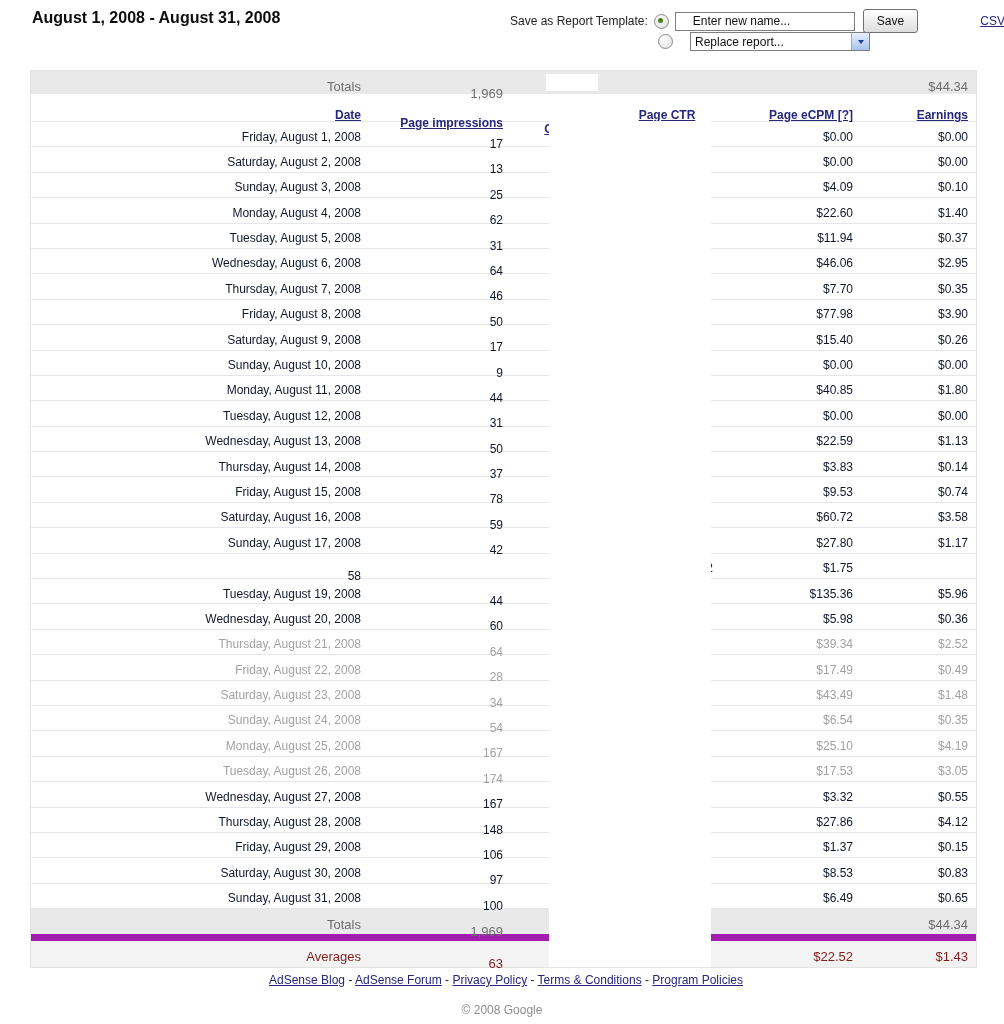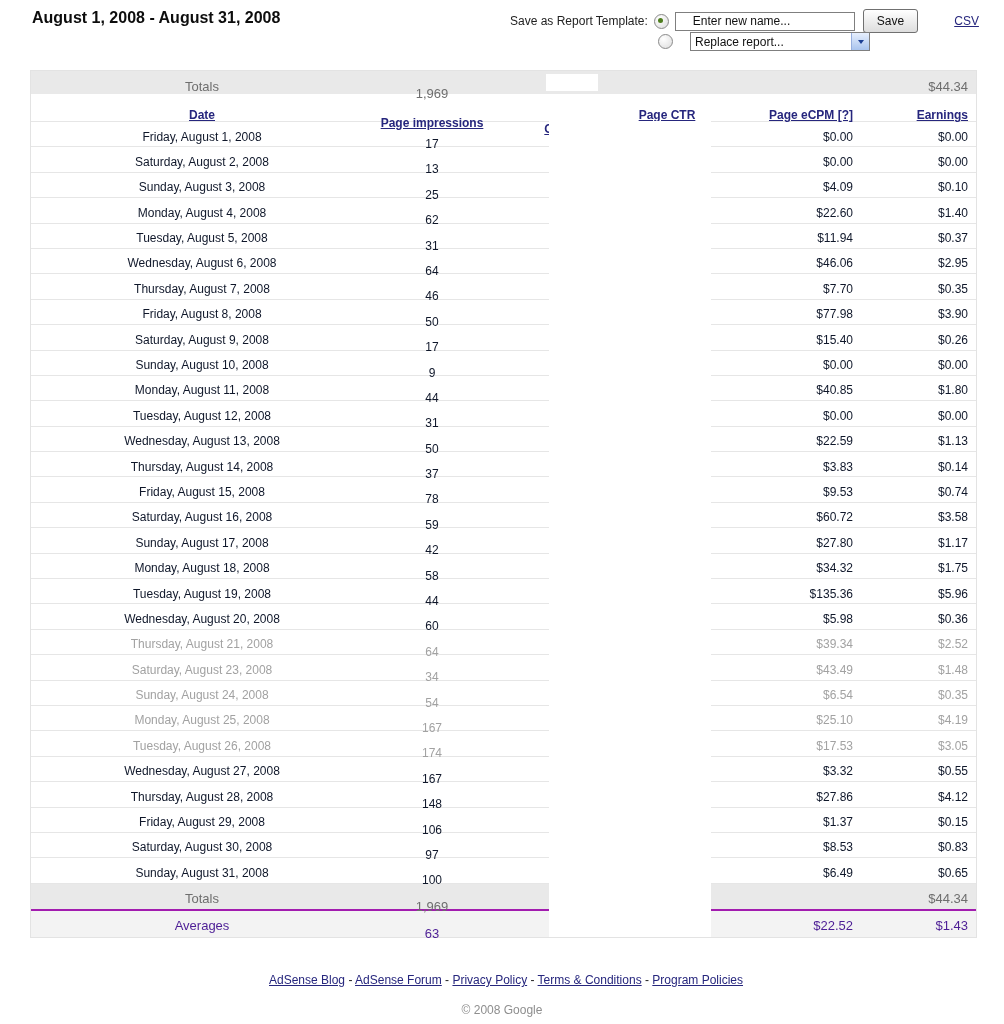--- a/index.html
+++ b/index.html
@@ -28,21 +28,21 @@
   .text-input {
     width:180px; height:19px; border:1px solid #7f7f7f; box-sizing:border-box;
     font-family:"Liberation Sans", sans-serif; font-size:12px; color:#111; padding:1px 17px;
     outline:none;
   }
   .save-btn {
     margin-left:8px; height:22px; padding:0 13px; font-family:"Liberation Sans", sans-serif;
     font-size:12px; color:#111; border:1px solid #707070; border-radius:3px;
     background:linear-gradient(#ffffff, #dddddd); cursor:pointer;
   }
-  .csv-link { margin-left:36px; font-size:12px; color:#26267d; text-decoration:underline; cursor:pointer; }
+  .csv-link { margin-left:62px; font-size:12px; color:#26267d; text-decoration:underline; cursor:pointer; }
   .dropdown {
     width:180px; height:19px; border:1px solid #7f7f7f; background:#fff; box-sizing:border-box;
     display:flex; align-items:center; justify-content:space-between; cursor:pointer;
   }
   .dd-text { font-size:12px; color:#111; padding-left:4px; white-space:nowrap; overflow:hidden; }
   .dd-arrow {
     width:17px; height:17px; flex:none; border-left:1px solid #96aede;
     background:linear-gradient(#e7effd, #a9c4ee);
     display:flex; align-items:center; justify-content:center;
   }
@@ -54,34 +54,34 @@
   
   .table-wrap {
     position:absolute; left:30px; top:70px; width:945px;
     border:1px solid #e3e3e3; background:#fff;
   }
   .grid-row {
     display:grid;
     grid-template-columns:330px 142px 118px 92px 140px 115px;
     align-items:center;
   }
-  .c-date { text-align:center; padding-left:12px; }
-  .c-imp  { text-align:center;margin-top:15px; }
+  .c-date { text-align:right; padding-left:12px; }
+  .c-imp  { text-align:right;margin-top:15px; }
   .c-clicks { text-align:center;margin-top:28px; }
   .c-ctr  { text-align:center; }
   .c-ecpm { text-align:right; }
   .c-earn { text-align:right; }
 
   .totals-top { height:23px; background:#e9e9e9; position:relative; font-size:13px; color:#6e6e6e; }
   .header-row { height:27px; background:#fff; font-size:12px; }
   .header-row .hdr { font-weight:bold; color:#26267d; text-decoration:underline; cursor:pointer; }
   .data-row { height:24.4px; border-top:1px solid #e6e6e6; font-size:12px; color:#0f172a; background:#fff; }
   .data-row.faded { color:#a2a2a2; }
   .totals-bottom { height:25px; background:#e9e9e9; border-top:1px solid #e6e6e6; font-size:13px; color:#6e6e6e; }
-  .averages-row { height:26px; background:#f3f3f3; border-top:2px solid #a21caf; font-size:13px; color:#4c1d95; }
+  .averages-row { height:26px; background:#f3f3f3; border-top:7px solid #a21caf; font-size:13px; color:#7f1d1d; }
 
   .mask-box {
     position:absolute; left:515px; top:3px; width:52px; height:17px; background:#fff; z-index:4;
   }
   .mask-band {
     position:absolute; left:518px; top:50px; width:162px; bottom:0; background:#fff; z-index:5;
   }
 
   
   .footer-links { position:absolute; left:4px; top:973px; width:1004px; text-align:center; font-size:12px; color:#222; }
@@ -263,21 +263,20 @@
       </div>
       <div class="grid-row data-row">
         <span class="c-date">Sunday, August 17, 2008</span>
         <span class="c-imp">42</span>
         <span class="c-clicks"></span>
         <span class="c-ctr"></span>
         <span class="c-ecpm">$27.80</span>
         <span class="c-earn">$1.17</span>
       </div>
       <div class="grid-row data-row">
-        <span class="c-date">Monday, August 18, 2008</span>
         <span class="c-imp">58</span>
         <span class="c-clicks"></span>
         <span class="c-ctr"></span>
         <span class="c-ecpm">$34.32</span>
         <span class="c-earn">$1.75</span>
       </div>
       <div class="grid-row data-row">
         <span class="c-date">Tuesday, August 19, 2008</span>
         <span class="c-imp">44</span>
         <span class="c-clicks"></span>
@@ -293,20 +292,28 @@
         <span class="c-ecpm">$5.98</span>
         <span class="c-earn">$0.36</span>
       </div>
       <div class="grid-row data-row faded">
         <span class="c-date">Thursday, August 21, 2008</span>
         <span class="c-imp">64</span>
         <span class="c-clicks"></span>
         <span class="c-ctr"></span>
         <span class="c-ecpm">$39.34</span>
         <span class="c-earn">$2.52</span>
+      </div>
+      <div class="grid-row data-row faded">
+        <span class="c-date">Friday, August 22, 2008</span>
+        <span class="c-imp">28</span>
+        <span class="c-clicks"></span>
+        <span class="c-ctr"></span>
+        <span class="c-ecpm">$17.49</span>
+        <span class="c-earn">$0.49</span>
       </div>
       <div class="grid-row data-row faded">
         <span class="c-date">Saturday, August 23, 2008</span>
         <span class="c-imp">34</span>
         <span class="c-clicks"></span>
         <span class="c-ctr"></span>
         <span class="c-ecpm">$43.49</span>
         <span class="c-earn">$1.48</span>
       </div>
       <div class="grid-row data-row faded">

